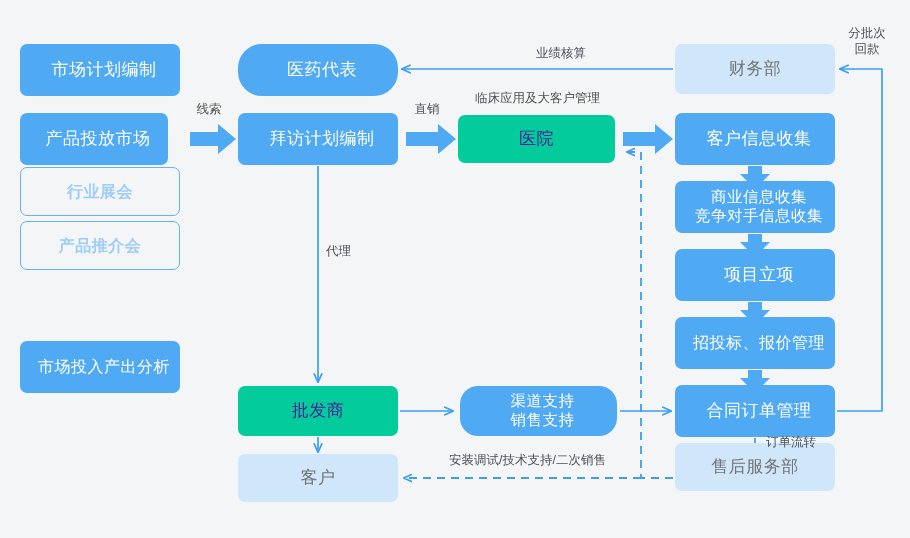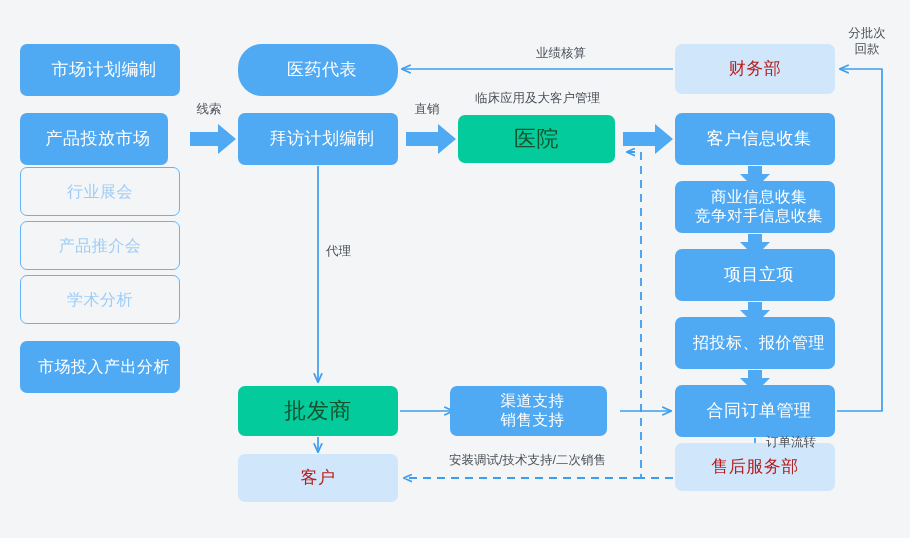--- a/index.html
+++ b/index.html
@@ -17,27 +17,28 @@
     box-sizing:border-box;
     display:flex;align-items:center;justify-content:center;
     text-align:center;
     border-radius:7px;
     line-height:1.22;
     letter-spacing:.5px;
     white-space:pre-line;
     user-select:none;
   }
   .n-blue{background:#4fa9f3;color:#ffffff;font-size:17px;padding-left:8px;}
-  .n-green{background:#04cb9b;color:#14532d;font-size:22px;}
-  .n-lblue{background:#cfe6fb;color:#b91c1c;font-size:17px;}
+  .n-green{background:#04cb9b;color:#4c1d95;font-size:17px;}
+  .n-lblue{background:#cfe6fb;color:#737373;font-size:17px;}
   .n-outline{
     background:#f4f5f6;
     border:1.6px solid #63b3f6;
     color:#9ecdf8;
     font-size:16px;
+    font-weight:bold;
   }
   .n-two{font-size:15.5px;}
 
   
   .elabel{
     position:absolute;
     color:#4a5058;
     font-size:12.5px;
     line-height:1.3;
     white-space:pre-line;
@@ -122,35 +123,34 @@
   </svg>
 
   <div class="node n-blue" style="left:20px;top:44px;width:160px;height:52px;">市场计划编制</div>
 
   <div class="node n-blue" style="left:20px;top:113px;width:148px;height:52px;">产品投放市场</div>
 
   <div class="node n-outline" style="left:20px;top:167px;width:160px;height:49px;">行业展会</div>
 
   <div class="node n-outline" style="left:20px;top:221px;width:160px;height:49px;">产品推介会</div>
 
-  <div class="node n-outline" style="left:20px;top:275px;width:160px;height:49px;">学术分析</div>
 
   <div class="node n-blue" style="left:20px;top:341px;width:160px;height:52px;font-size:16px;">市场投入产出分析</div>
 
   <div class="node n-blue" style="left:238px;top:44px;width:160px;height:52px;border-radius:24px;">医药代表</div>
 
   <div class="node n-blue" style="left:238px;top:113px;width:160px;height:52px;">拜访计划编制</div>
 
   <div class="node n-green" style="left:458px;top:115px;width:157px;height:48px;">医院</div>
 
   <div class="node n-green" style="left:238px;top:386px;width:160px;height:50px;">批发商</div>
 
   <div class="node n-lblue" style="left:238px;top:454px;width:160px;height:48px;">客户</div>
 
-  <div class="node n-blue n-two" style="left:450px;top:386px;width:157px;height:50px;">渠道支持
+  <div class="node n-blue n-two" style="left:460px;top:386px;width:157px;height:50px;border-radius:18px;">渠道支持
 销售支持</div>
 
   <div class="node n-lblue" style="left:675px;top:44px;width:160px;height:50px;">财务部</div>
 
   <div class="node n-blue" style="left:675px;top:113px;width:160px;height:52px;">客户信息收集</div>
 
   <div class="node n-blue n-two" style="left:675px;top:181px;width:160px;height:52px;">商业信息收集
 竞争对手信息收集</div>
 
   <div class="node n-blue" style="left:675px;top:249px;width:160px;height:52px;">项目立项</div>

